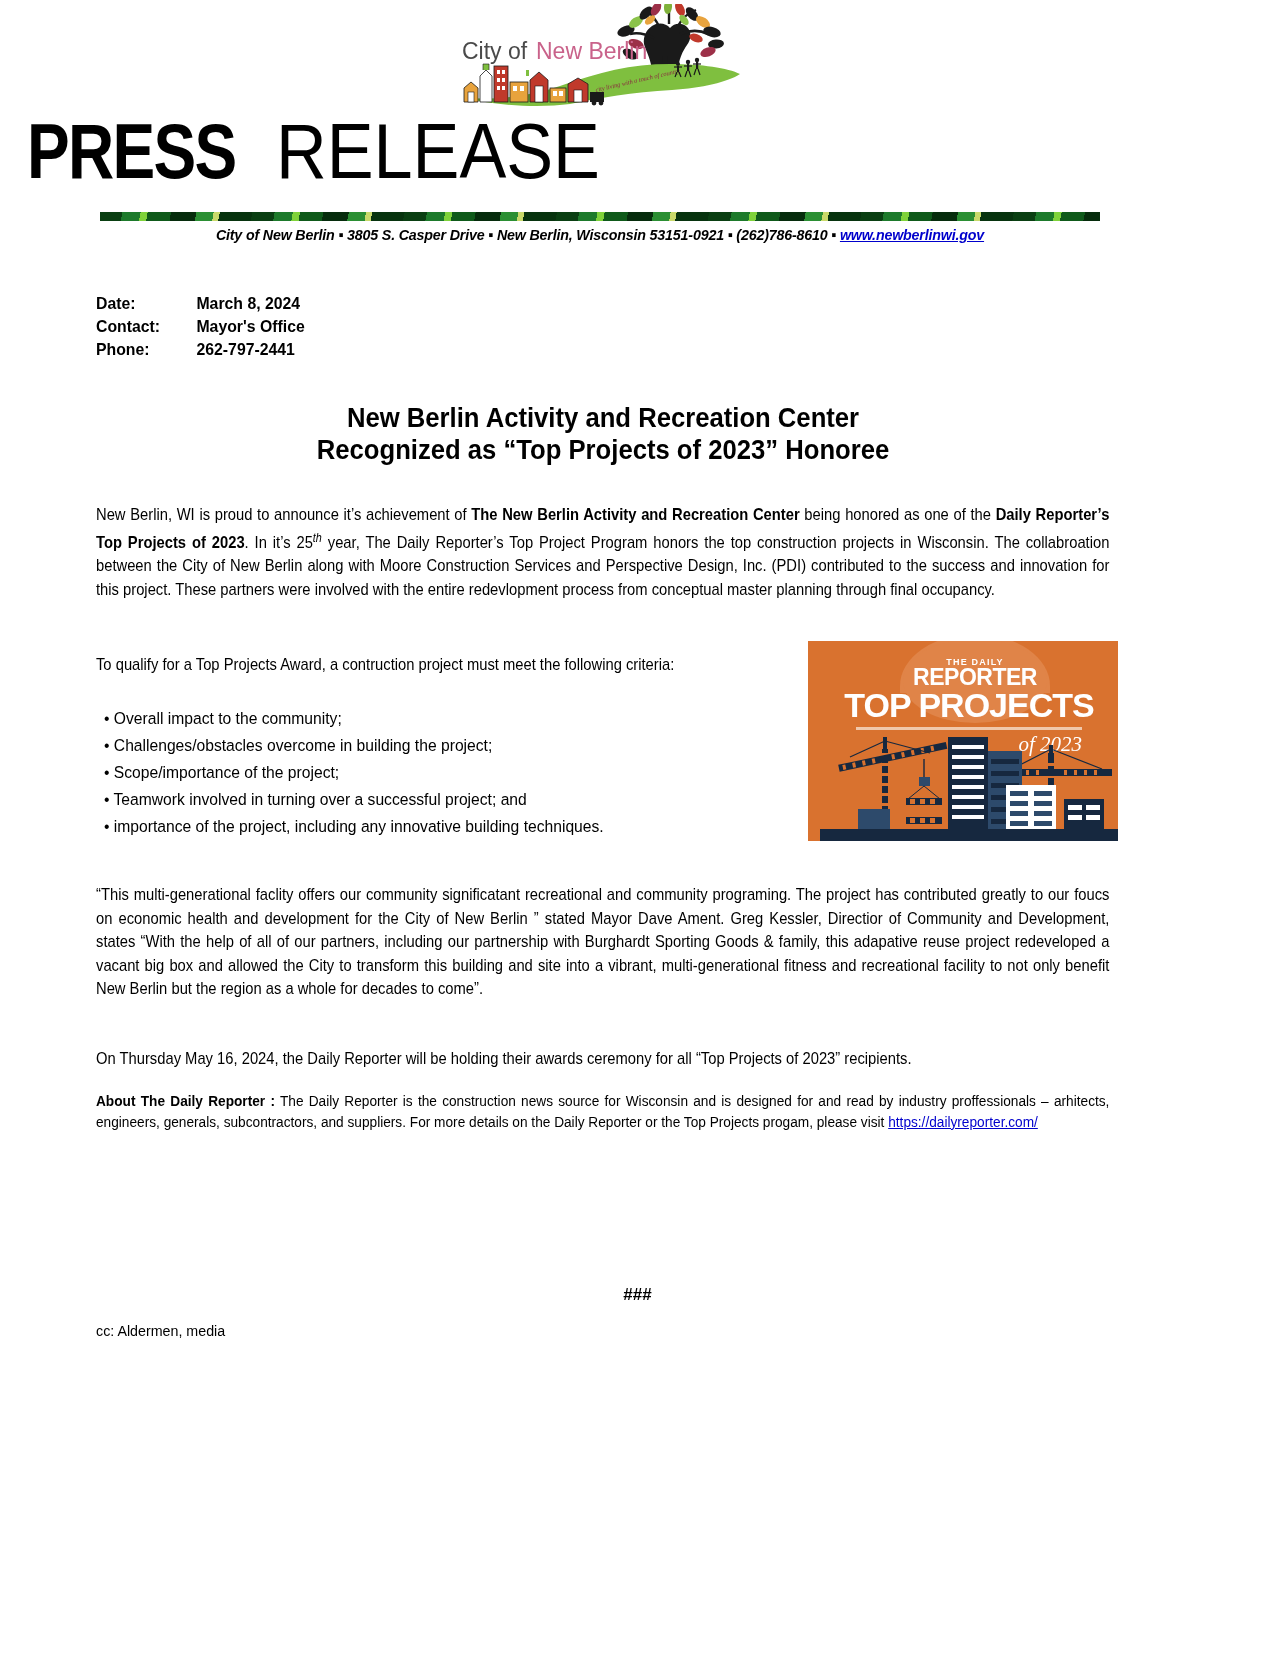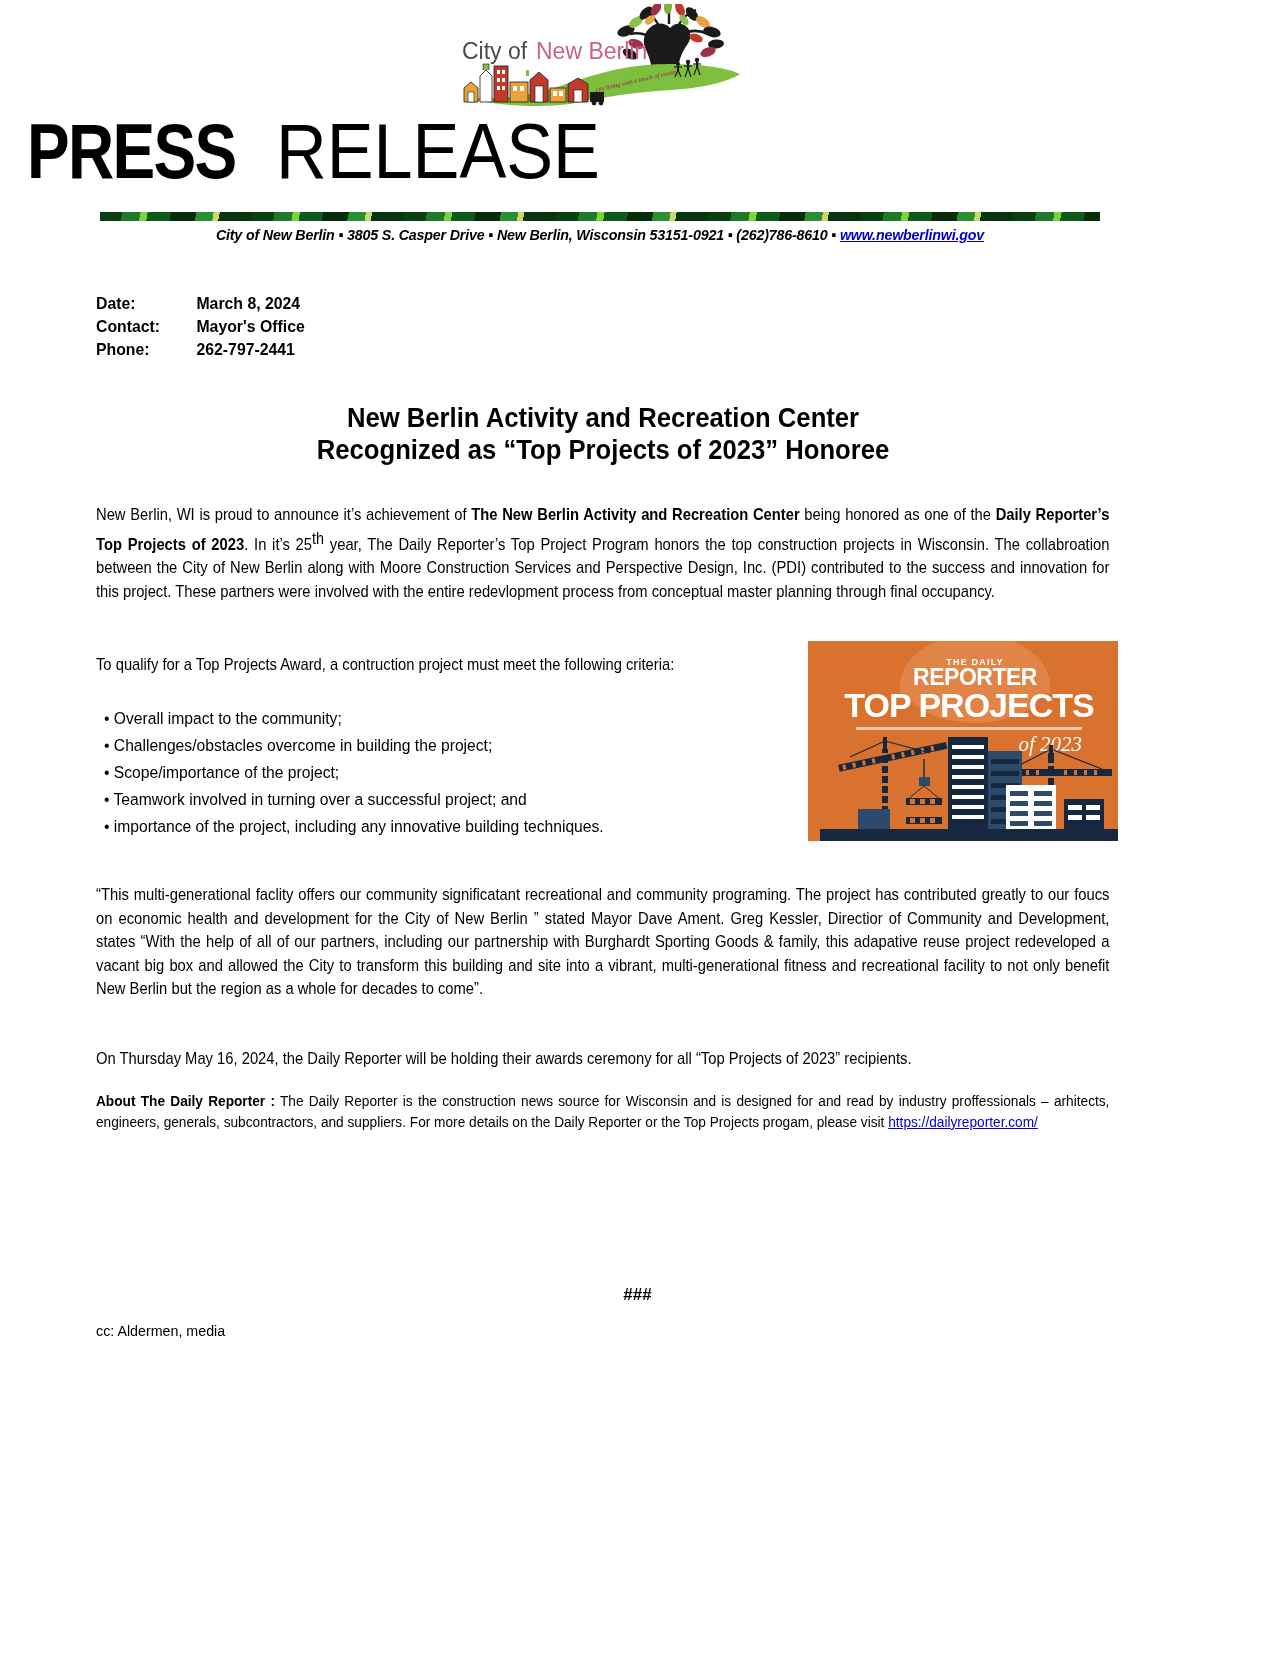--- a/index.html
+++ b/index.html
@@ -108,21 +108,21 @@
     font-family:"Liberation Sans", sans-serif;
     font-size:17.4px;line-height:27px;
     transform:scaleX(0.9);transform-origin:left top;
   }
   .bullets div{white-space:nowrap;}
   .p3{left:96px;top:883px;width:1126px;}
   .p4{left:96px;top:1047px;width:1126px;}
   .p5{left:96px;top:1090px;width:1126px;font-size:15.2px;line-height:21px;}
   .p5 a{color:#0000cc;text-decoration:underline;}
   .p5 b{font-weight:bold;}
-  sup{font-size:16px;vertical-align:super;}
+  sup{font-size:12px;vertical-align:super;font-style:italic;}
 
   
   .award{
     position:absolute;left:808px;top:641px;width:298px;height:200px;
     overflow:hidden;background:#d9722f;padding-left:12px;
   }
   .award svg{display:block;width:298px;height:200px;}
 
   
   .hashes{

